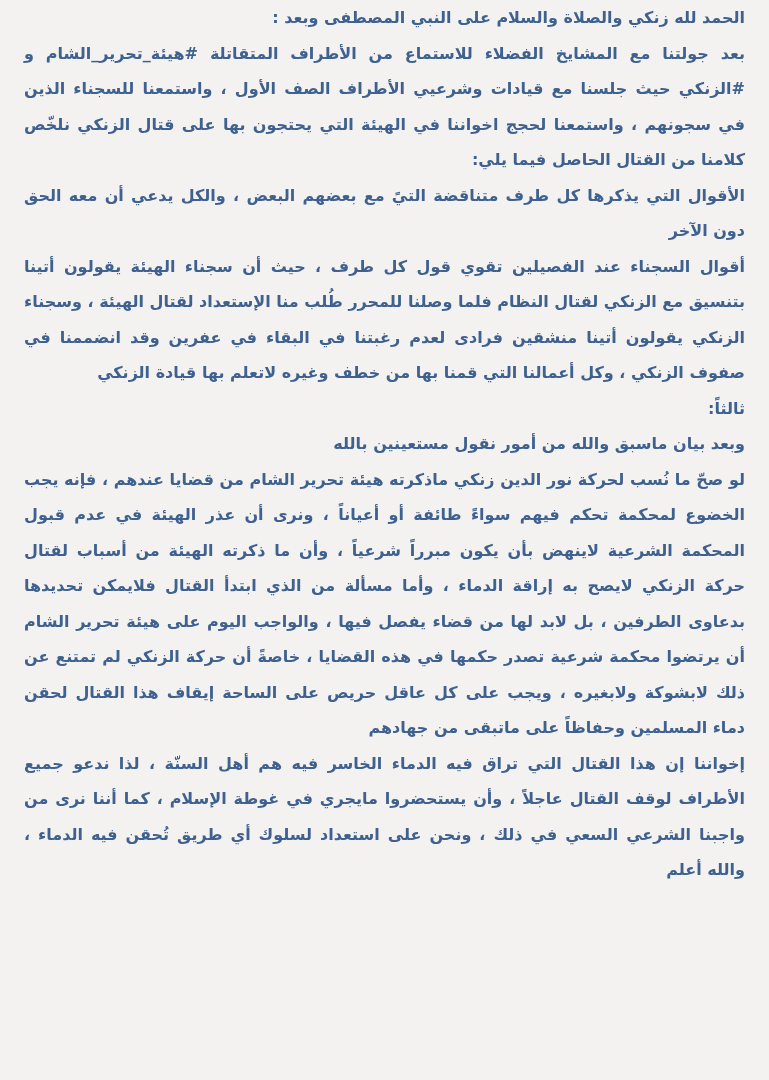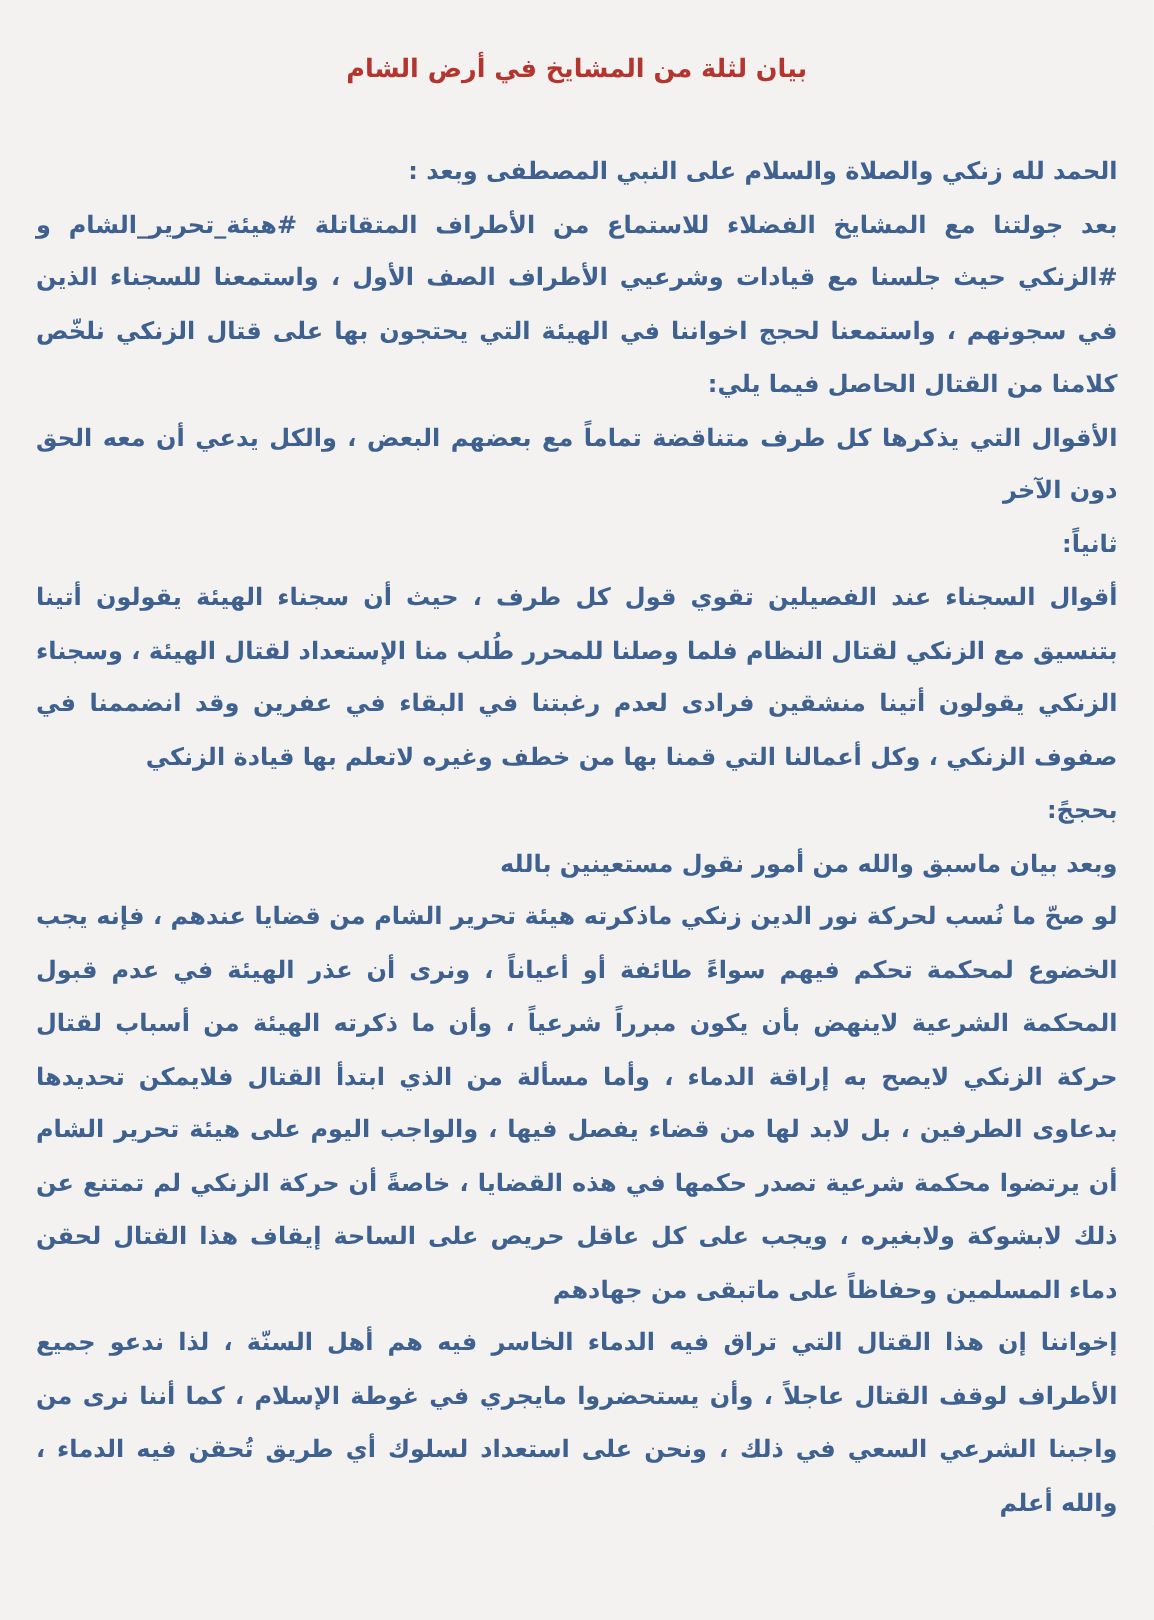--- a/index.html
+++ b/index.html
@@ -35,27 +35,25 @@
     text-align-last: right;
   }
   .para {
     margin: 0;
   }
 </style>
 </head>
 <body>
 
 <div class="page">
-  <h1 class="title">بيان لثلة من المشايخ في أرض الشام</h1>
 
   <div class="body" id="paragraphs">
       <p class="para">الحمد لله زنكي والصلاة والسلام على النبي المصطفى وبعد :</p>
       <p class="para">بعد جولتنا مع المشايخ الفضلاء للاستماع من الأطراف المتقاتلة #هيئة_تحرير_الشام و #الزنكي حيث جلسنا مع قيادات وشرعيي الأطراف الصف الأول ، واستمعنا للسجناء الذين في سجونهم ، واستمعنا لحجج اخواننا في الهيئة التي يحتجون بها على قتال الزنكي نلخّص كلامنا من القتال الحاصل فيما يلي:</p>
-      <p class="para">الأقوال التي يذكرها كل طرف متناقضة تماماً مع بعضهم البعض ، والكل يدعي أن معه الحق دون الآخر</p>
-      <p class="para">ثانياً:</p>
+      <p class="para">الأقوال التي يذكرها كل طرف متناقضة التيً مع بعضهم البعض ، والكل يدعي أن معه الحق دون الآخر</p>
       <p class="para">أقوال السجناء عند الفصيلين تقوي قول كل طرف ، حيث أن سجناء الهيئة يقولون أتينا بتنسيق مع الزنكي لقتال النظام فلما وصلنا للمحرر طُلب منا الإستعداد لقتال الهيئة ، وسجناء الزنكي يقولون أتينا منشقين فرادى لعدم رغبتنا في البقاء في عفرين وقد انضممنا في صفوف الزنكي ، وكل أعمالنا التي قمنا بها من خطف وغيره لاتعلم بها قيادة الزنكي</p>
-      <p class="para">بحججً:</p>
+      <p class="para">ثالثاً:</p>
       <p class="para">وبعد بيان ماسبق والله من أمور نقول مستعينين بالله</p>
       <p class="para">لو صحّ ما نُسب لحركة نور الدين زنكي ماذكرته هيئة تحرير الشام من قضايا عندهم ، فإنه يجب الخضوع لمحكمة تحكم فيهم سواءً طائفة أو أعياناً ، ونرى أن عذر الهيئة في عدم قبول المحكمة الشرعية لاينهض بأن يكون مبرراً شرعياً ، وأن ما ذكرته الهيئة من أسباب لقتال حركة الزنكي لايصح به إراقة الدماء ، وأما مسألة من الذي ابتدأ القتال فلايمكن تحديدها بدعاوى الطرفين ، بل لابد لها من قضاء يفصل فيها ، والواجب اليوم على هيئة تحرير الشام أن يرتضوا محكمة شرعية تصدر حكمها في هذه القضايا ، خاصةً أن حركة الزنكي لم تمتنع عن ذلك لابشوكة ولابغيره ، ويجب على كل عاقل حريص على الساحة إيقاف هذا القتال لحقن دماء المسلمين وحفاظاً على ماتبقى من جهادهم</p>
       <p class="para">إخواننا إن هذا القتال التي تراق فيه الدماء الخاسر فيه هم أهل السنّة ، لذا ندعو جميع الأطراف لوقف القتال عاجلاً ، وأن يستحضروا مايجري في غوطة الإسلام ، كما أننا نرى من واجبنا الشرعي السعي في ذلك ، ونحن على استعداد لسلوك أي طريق تُحقن فيه الدماء ، والله أعلم</p>
     </div>
 
 </div>
 
 </body></html>

